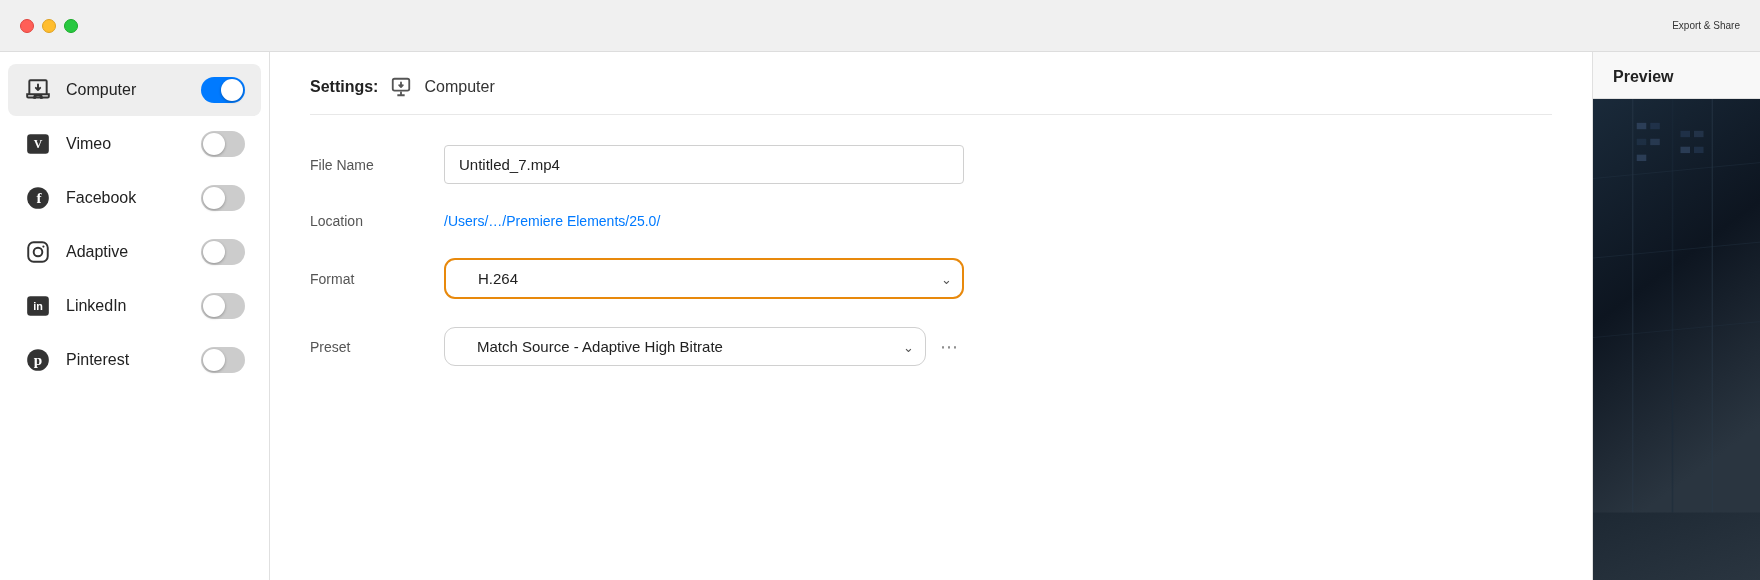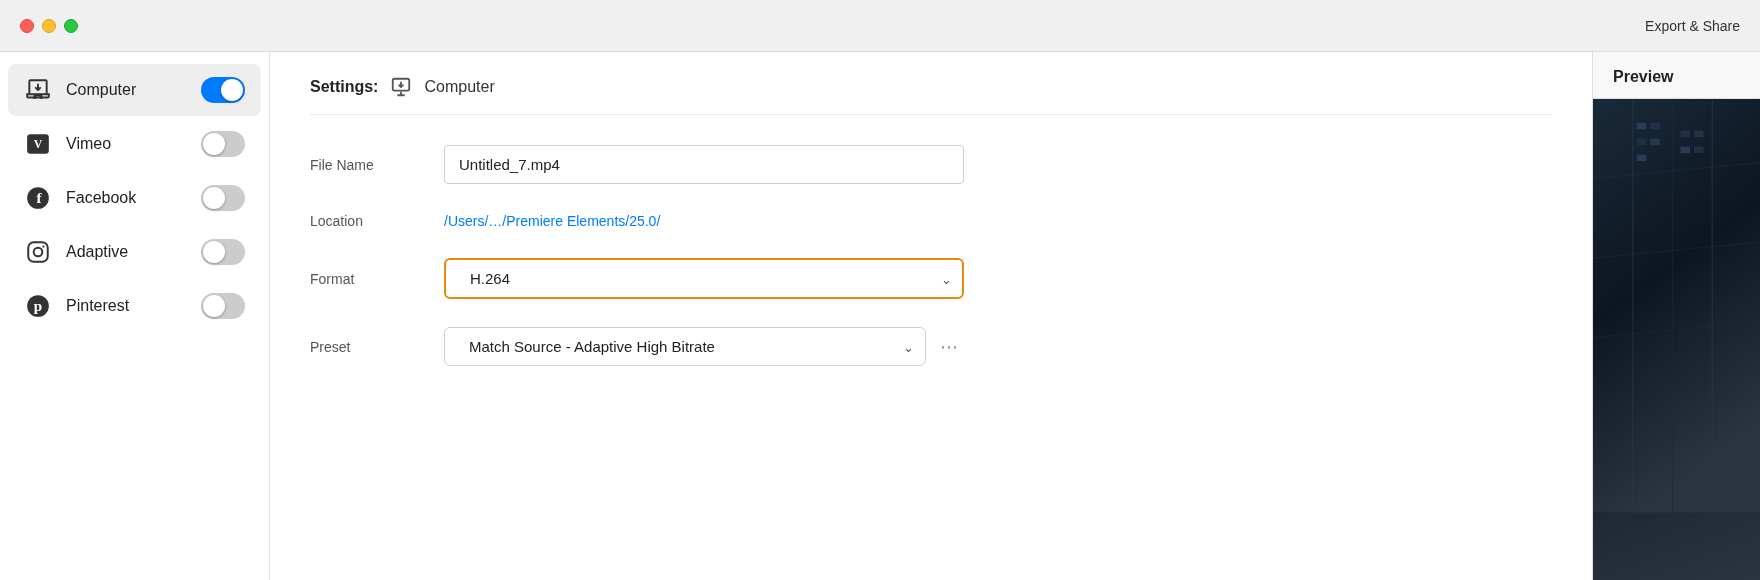--- a/index.html
+++ b/index.html
@@ -28,21 +28,21 @@
     }
     .traffic-light {
       width: 14px;
       height: 14px;
       border-radius: 50%;
     }
     .tl-red { background: #ff5f57; border: 1px solid #e0443e; }
     .tl-yellow { background: #ffbd2e; border: 1px solid #dea123; }
     .tl-green { background: #28c840; border: 1px solid #1aab29; }
     .title-bar-title {
-      font-size: 14px;
+      font-size: 10px;
       color: #333;
       font-weight: 400;
       margin-left: 38px;
     }
 
     
     .main-layout {
       display: flex;
       height: calc(580px - 52px);
     }
@@ -175,23 +175,23 @@
       cursor: pointer;
       margin-top: 41px;
     }
 
     .select-wrapper {
       position: relative;
       width: 100%;
     }
     .styled-select {
       width: 100%;
-      padding: 10px 40px 10px 24px;
+      padding: 10px 40px 10px 32px;
       border: 1px solid #d0d0d0;
-      border-radius: 6px;
+      border-radius: 11px;
       font-size: 15px;
       color: #222;
       background: #fff;
       appearance: none;
       cursor: pointer;
       outline: none;
     }
     .select-wrapper.format-active .styled-select {
       border: 2px solid #e8890c;
     }
@@ -321,20 +321,32 @@
           <circle cx="12" cy="12" r="4"></circle>
           <circle cx="17" cy="7" r="1" fill="#333" stroke="none"></circle>
         </svg>
       </div>
       <span class="sidebar-item-label">Adaptive</span>
       <div class="toggle off">
         <div class="toggle-knob"></div>
       </div>
     </div>
 
+    <div class="sidebar-item">
+      <div class="sidebar-item-icon">
+        <svg width="26" height="26" viewBox="0 0 24 24">
+          <rect x="2" y="3" width="20" height="18" rx="3" fill="#333"></rect>
+          <text x="12" y="16" text-anchor="middle" fill="white" font-size="10" font-weight="bold" font-family="sans-serif">in</text>
+        </svg>
+      </div>
+      <span class="sidebar-item-label">LinkedIn</span>
+      <div class="toggle off">
+        <div class="toggle-knob"></div>
+      </div>
+    </div>
 
     <div class="sidebar-item">
       <div class="sidebar-item-icon">
         <svg width="26" height="26" viewBox="0 0 24 24">
           <circle cx="12" cy="12" r="10" fill="#333"></circle>
           <text x="12" y="17" text-anchor="middle" fill="white" font-size="14" font-weight="bold" font-family="serif">p</text>
         </svg>
       </div>
       <span class="sidebar-item-label">Pinterest</span>
       <div class="toggle off">

